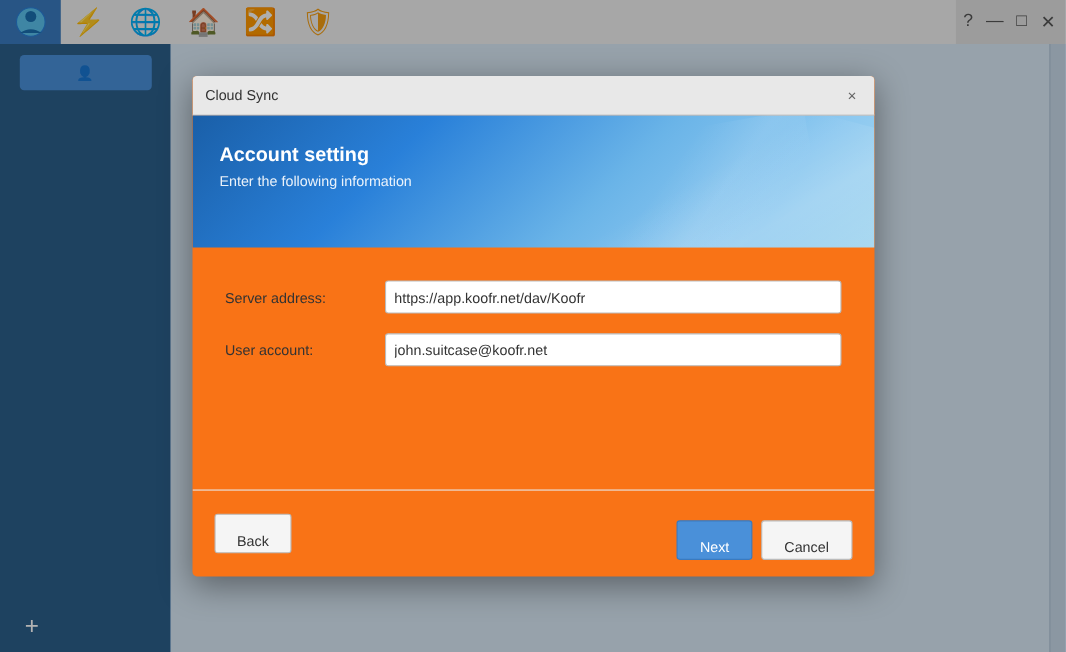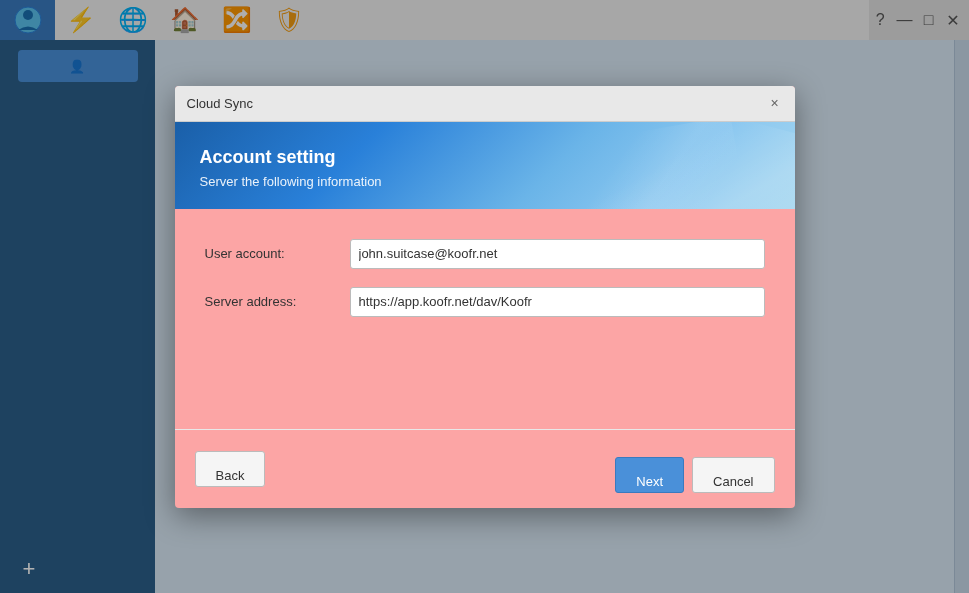--- a/index.html
+++ b/index.html
@@ -117,21 +117,21 @@
       background: rgba(0,0,0,0.3);
       display: flex;
       align-items: center;
       justify-content: center;
       z-index: 100;
     }
 
     
     .modal {
       width: 620px;
-      background: #fca5a5;
+      background: #f97316;
       border-radius: 4px;
       box-shadow: 0 8px 30px rgba(0,0,0,0.4);
       overflow: hidden;
       position: relative;
     }
 
     
     .modal-titlebar {
       background: #e8e8e8;
       height: 36px;
@@ -155,21 +155,21 @@
       display: flex;
       align-items: center;
       justify-content: center;
       color: #666;
       font-size: 14px;
       border-radius: 2px;
     }
 
     
     .modal-header {
-      height: 87px;
+      height: 120px;
       background: linear-gradient(135deg, #1a5fa8 0%, #2980d9 30%, #6ab4e8 60%, #8cc8f0 80%, #a8d8f0 100%);
       position: relative;
       padding: 25px 25px;
       overflow: hidden;
     }
 
     .modal-header::before {
       content: '';
       position: absolute;
       top: -20px;
@@ -339,33 +339,33 @@
 <div class="modal-backdrop">
   <div class="modal">
 
     <div class="modal-titlebar">
       <span class="modal-title">Cloud Sync</span>
       <span class="modal-close-btn">×</span>
     </div>
 
     <div class="modal-header">
       <div class="modal-header-title">Account setting</div>
-      <div class="modal-header-subtitle">Server the following information</div>
+      <div class="modal-header-subtitle">Enter the following information</div>
     </div>
 
     <div class="modal-body">
+
+      <div class="form-row">
+        <label class="form-label">Server address:</label>
+        <input class="form-input" type="text" value="https://app.koofr.net/dav/Koofr" style="">
+      </div>
 
       <div class="form-row">
         <label class="form-label">User account:</label>
         <input class="form-input" type="text" value="john.suitcase@koofr.net" style="">
-      </div>
-
-      <div class="form-row">
-        <label class="form-label">Server address:</label>
-        <input class="form-input" type="text" value="https://app.koofr.net/dav/Koofr" style="">
       </div>
 
 
     </div>
 
     <div class="modal-footer">
       <button class="btn">Back</button>
       <div class="footer-right">
         <button class="btn btn-primary">Next</button>
         <button class="btn">Cancel</button>

